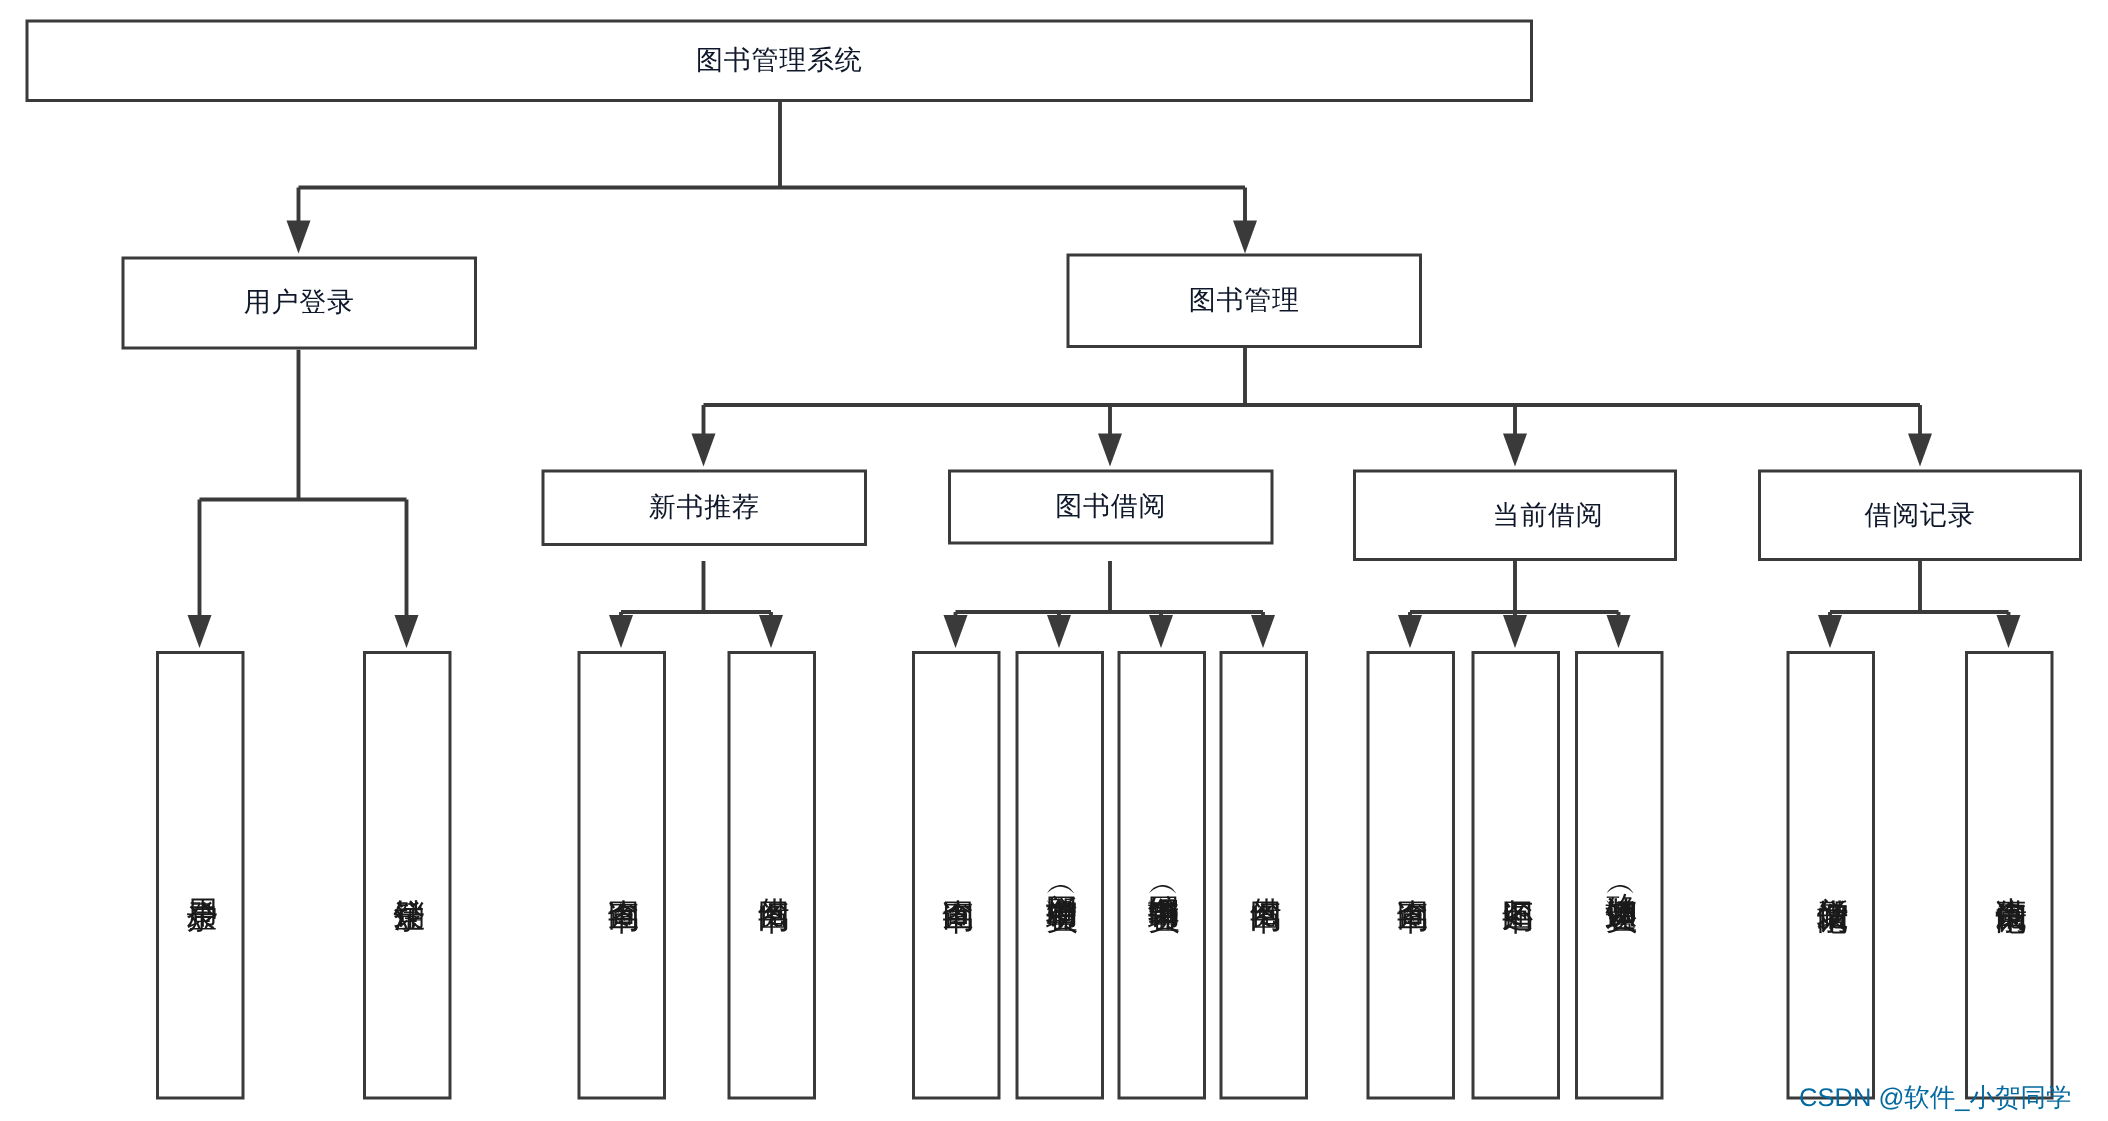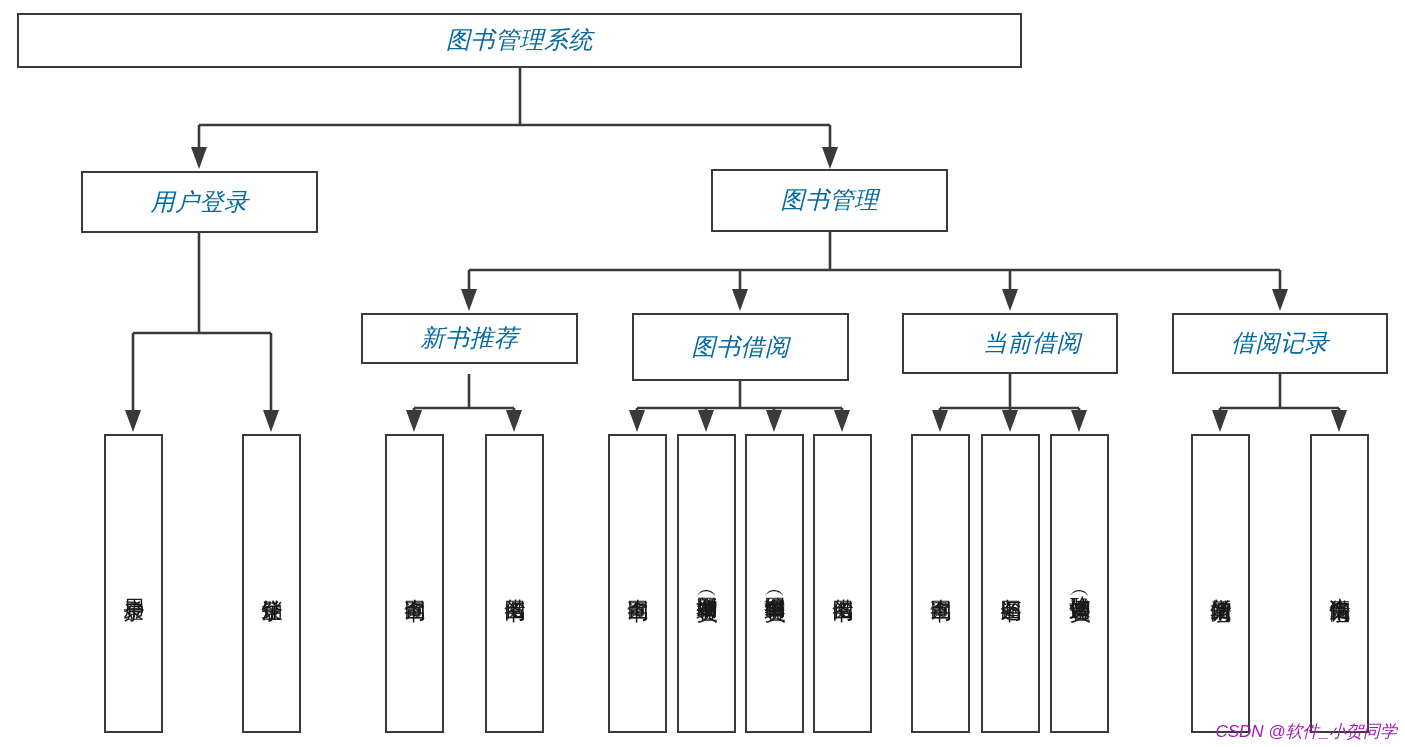--- a/index.html
+++ b/index.html
@@ -32,48 +32,46 @@
     position: absolute;
     box-sizing: border-box;
     background: #ffffff;
     border: 2px solid #3a3a3a;
     display: flex;
     align-items: center;
     justify-content: center;
     overflow: hidden;
   }
   .node-label-h {
-    font-size: 24px;
+    font-size: 18px;
     line-height: 1.1;
-    color: #0369a1;
+    color: #0f172a;
     white-space: nowrap;
     letter-spacing: 0.5px;
-    font-style: italic;
   }
   .node-label-v {
     font-size: 21px;
     line-height: 1.18;
     color: #1a1a1a;
     writing-mode: vertical-rl;
     text-orientation: upright;
     -webkit-writing-mode: vertical-rl;
     letter-spacing: 1px;
     white-space: nowrap;
     max-height: 100%;
   }
   .watermark {
     position: absolute;
-    right: 8px;
+    right: 24px;
     bottom: 4px;
     font-size: 17px;
-    color: #a21caf;
+    color: #0369a1;
     white-space: nowrap;
     user-select: none;
     pointer-events: none;
-    font-style: italic;
   }
 </style>
 </head>
 <body>
 
 <div id="diagram-root">
 
   <svg id="diagram-canvas" viewBox="0 0 1405 747" xmlns="http://www.w3.org/2000/svg">
     <g id="connector-group" stroke="#3a3a3a" stroke-width="2.6" fill="none" stroke-linecap="butt">
         <line x1="520" y1="68" x2="520" y2="125"></line>
@@ -139,21 +137,21 @@
       </div>
       <div class="node-box" style="left: 81px; top: 171px; width: 237px; height: 62px;">
         <span class="node-label-h">用户登录</span>
       </div>
       <div class="node-box" style="left: 711px; top: 169px; width: 237px; height: 63px; align-items: center;">
         <span class="node-label-h">图书管理</span>
       </div>
       <div class="node-box" style="left: 361px; top: 313px; width: 217px; height: 51px;">
         <span class="node-label-h">新书推荐</span>
       </div>
-      <div class="node-box" style="left: 632px; top: 313px; width: 217px; height: 68px;">
+      <div class="node-box" style="left: 632px; top: 313px; width: 217px; height: 50px;">
         <span class="node-label-h">图书借阅</span>
       </div>
       <div class="node-box" style="left: 902px; top: 313px; width: 216px; height: 61px; padding-left: 44px;">
         <span class="node-label-h">当前借阅</span>
       </div>
       <div class="node-box" style="left: 1172px; top: 313px; width: 216px; height: 61px; align-items: center;">
         <span class="node-label-h">借阅记录</span>
       </div>
       <div class="node-box" style="left: 104px; top: 434px; width: 59px; height: 299px;">
         <span class="node-label-v">用户登录</span>

